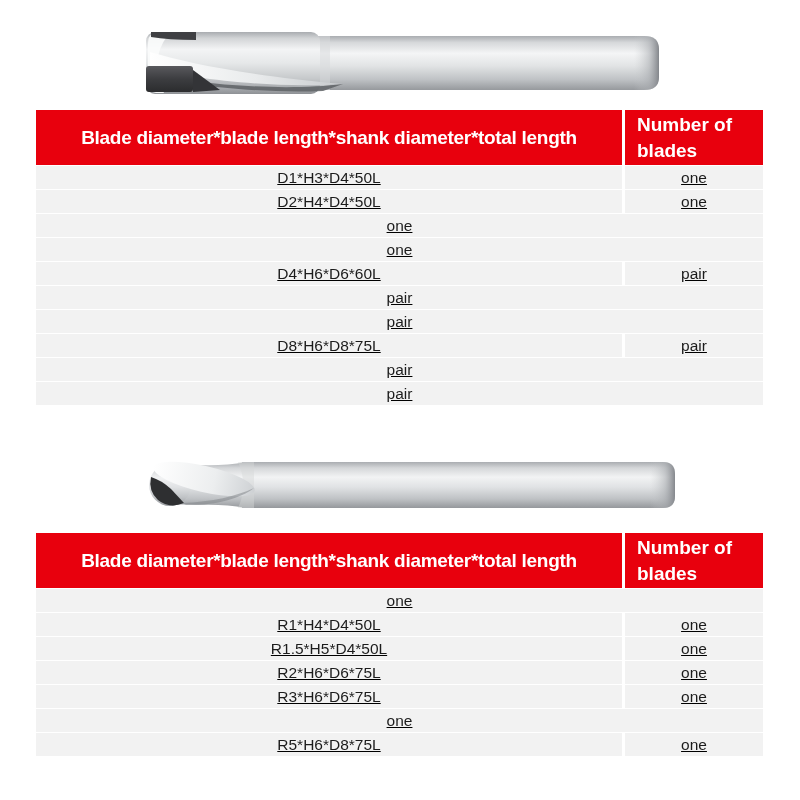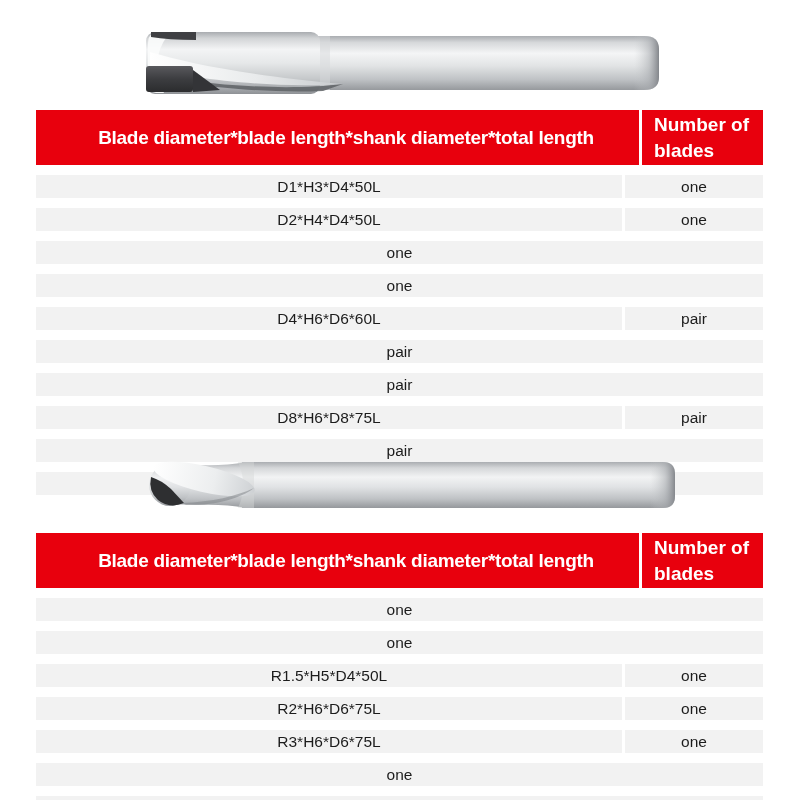--- a/index.html
+++ b/index.html
@@ -25,21 +25,20 @@
   }
   #table1 { top: 110px; }
   #table2 { top: 533px; }
 
   .thead {
     display: flex;
     background: var(--header-red, #e8000d);
     color: var(--header-text, #ffffff);
     font-weight: bold;
     height: 55px;
-    padding-left: 17px;
   }
   .thead .th1 {
     width: 589px;
     box-sizing: border-box;
     border-right: 3px solid #ffffff;
     display: flex;
     align-items: center;
     justify-content: center;
     font-size: 19px;
     letter-spacing: -0.3px;
@@ -51,21 +50,22 @@
     align-items: center;
     justify-content: center;
     text-align: left;
     font-size: 19px;
     line-height: 1.35;
     padding: 0 12px;
   }
   .trow {
     display: flex;
     height: 23px;
-    margin-top: 10px;
+    margin-top: 1px;
+    text-decoration: underline;
   }
   .tcell {
     background: var(--row-bg, #f2f2f2);
     display: flex;
     align-items: center;
     justify-content: center;
     font-size: 15.5px;
     color: var(--row-text, #1c1c1c);
   }
   .tcell.spec { width: 586px; margin-right: 3px; }
@@ -218,34 +218,36 @@
 <div class="product-table" id="table2">
   <div class="thead">
     <div class="th1">Blade diameter*blade length*shank diameter*total length</div>
     <div class="th2">Number of blades</div>
   </div>
   <div>
       <div class="trow">
         <div class="tcell blades">one</div>
       </div>
       <div class="trow">
+        <div class="tcell spec">R1*H4*D4*50L</div>
         <div class="tcell blades">one</div>
       </div>
       <div class="trow">
         <div class="tcell spec">R1.5*H5*D4*50L</div>
         <div class="tcell blades">one</div>
       </div>
       <div class="trow">
         <div class="tcell spec">R2*H6*D6*75L</div>
         <div class="tcell blades">one</div>
       </div>
       <div class="trow">
         <div class="tcell spec">R3*H6*D6*75L</div>
         <div class="tcell blades">one</div>
       </div>
       <div class="trow">
         <div class="tcell blades">one</div>
       </div>
       <div class="trow">
+        <div class="tcell spec">R5*H6*D8*75L</div>
         <div class="tcell blades">one</div>
       </div>
     </div>
 </div>
 
 </body></html>

